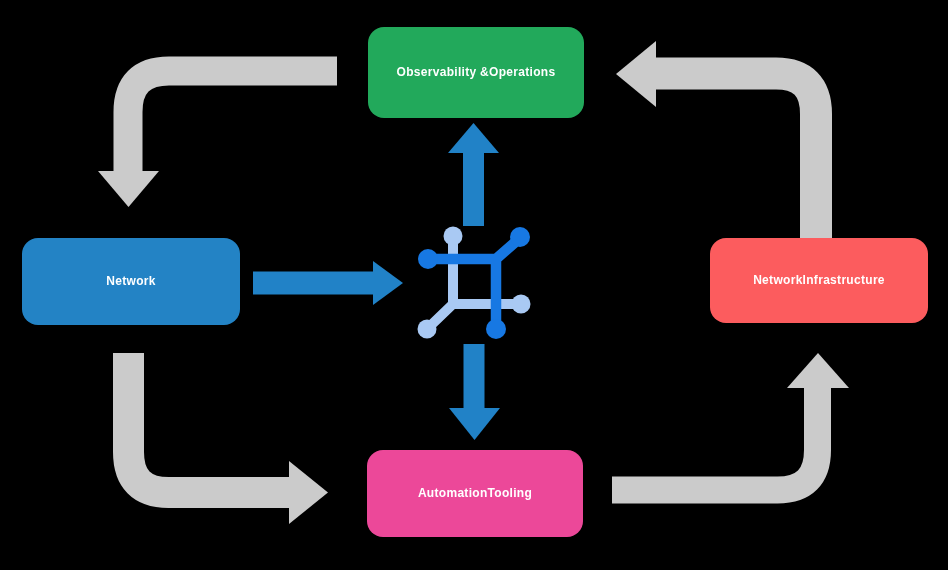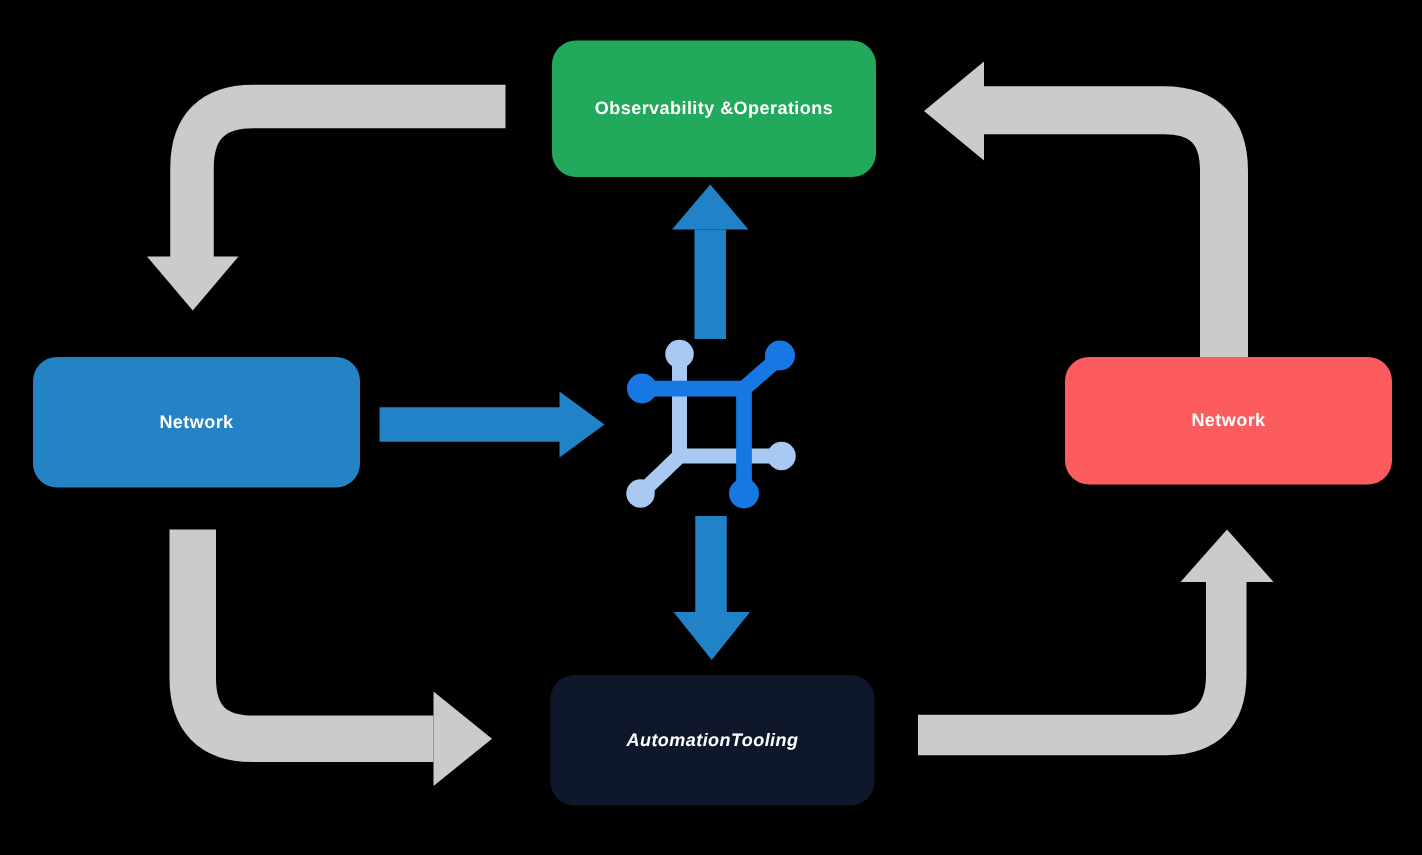--- a/index.html
+++ b/index.html
@@ -92,20 +92,21 @@
     <span>Observability &amp;</span>
     <span>Operations</span>
   </div>
 
   <div class="node" id="node-operations" style="background: rgb(35, 131, 197);">
     <span>Network</span>
   </div>
 
   <div class="node" id="node-infrastructure" style="background: rgb(252, 92, 94);">
     <span>Network</span>
+    <span>Infrastructure</span>
   </div>
 
-  <div class="node" id="node-automation" style="background: #0f172a; font-style: italic;">
+  <div class="node" id="node-automation" style="background: #ec4899;">
     <span>Automation</span>
     <span>Tooling</span>
   </div>
 
 </div>
 
 </body></html>

